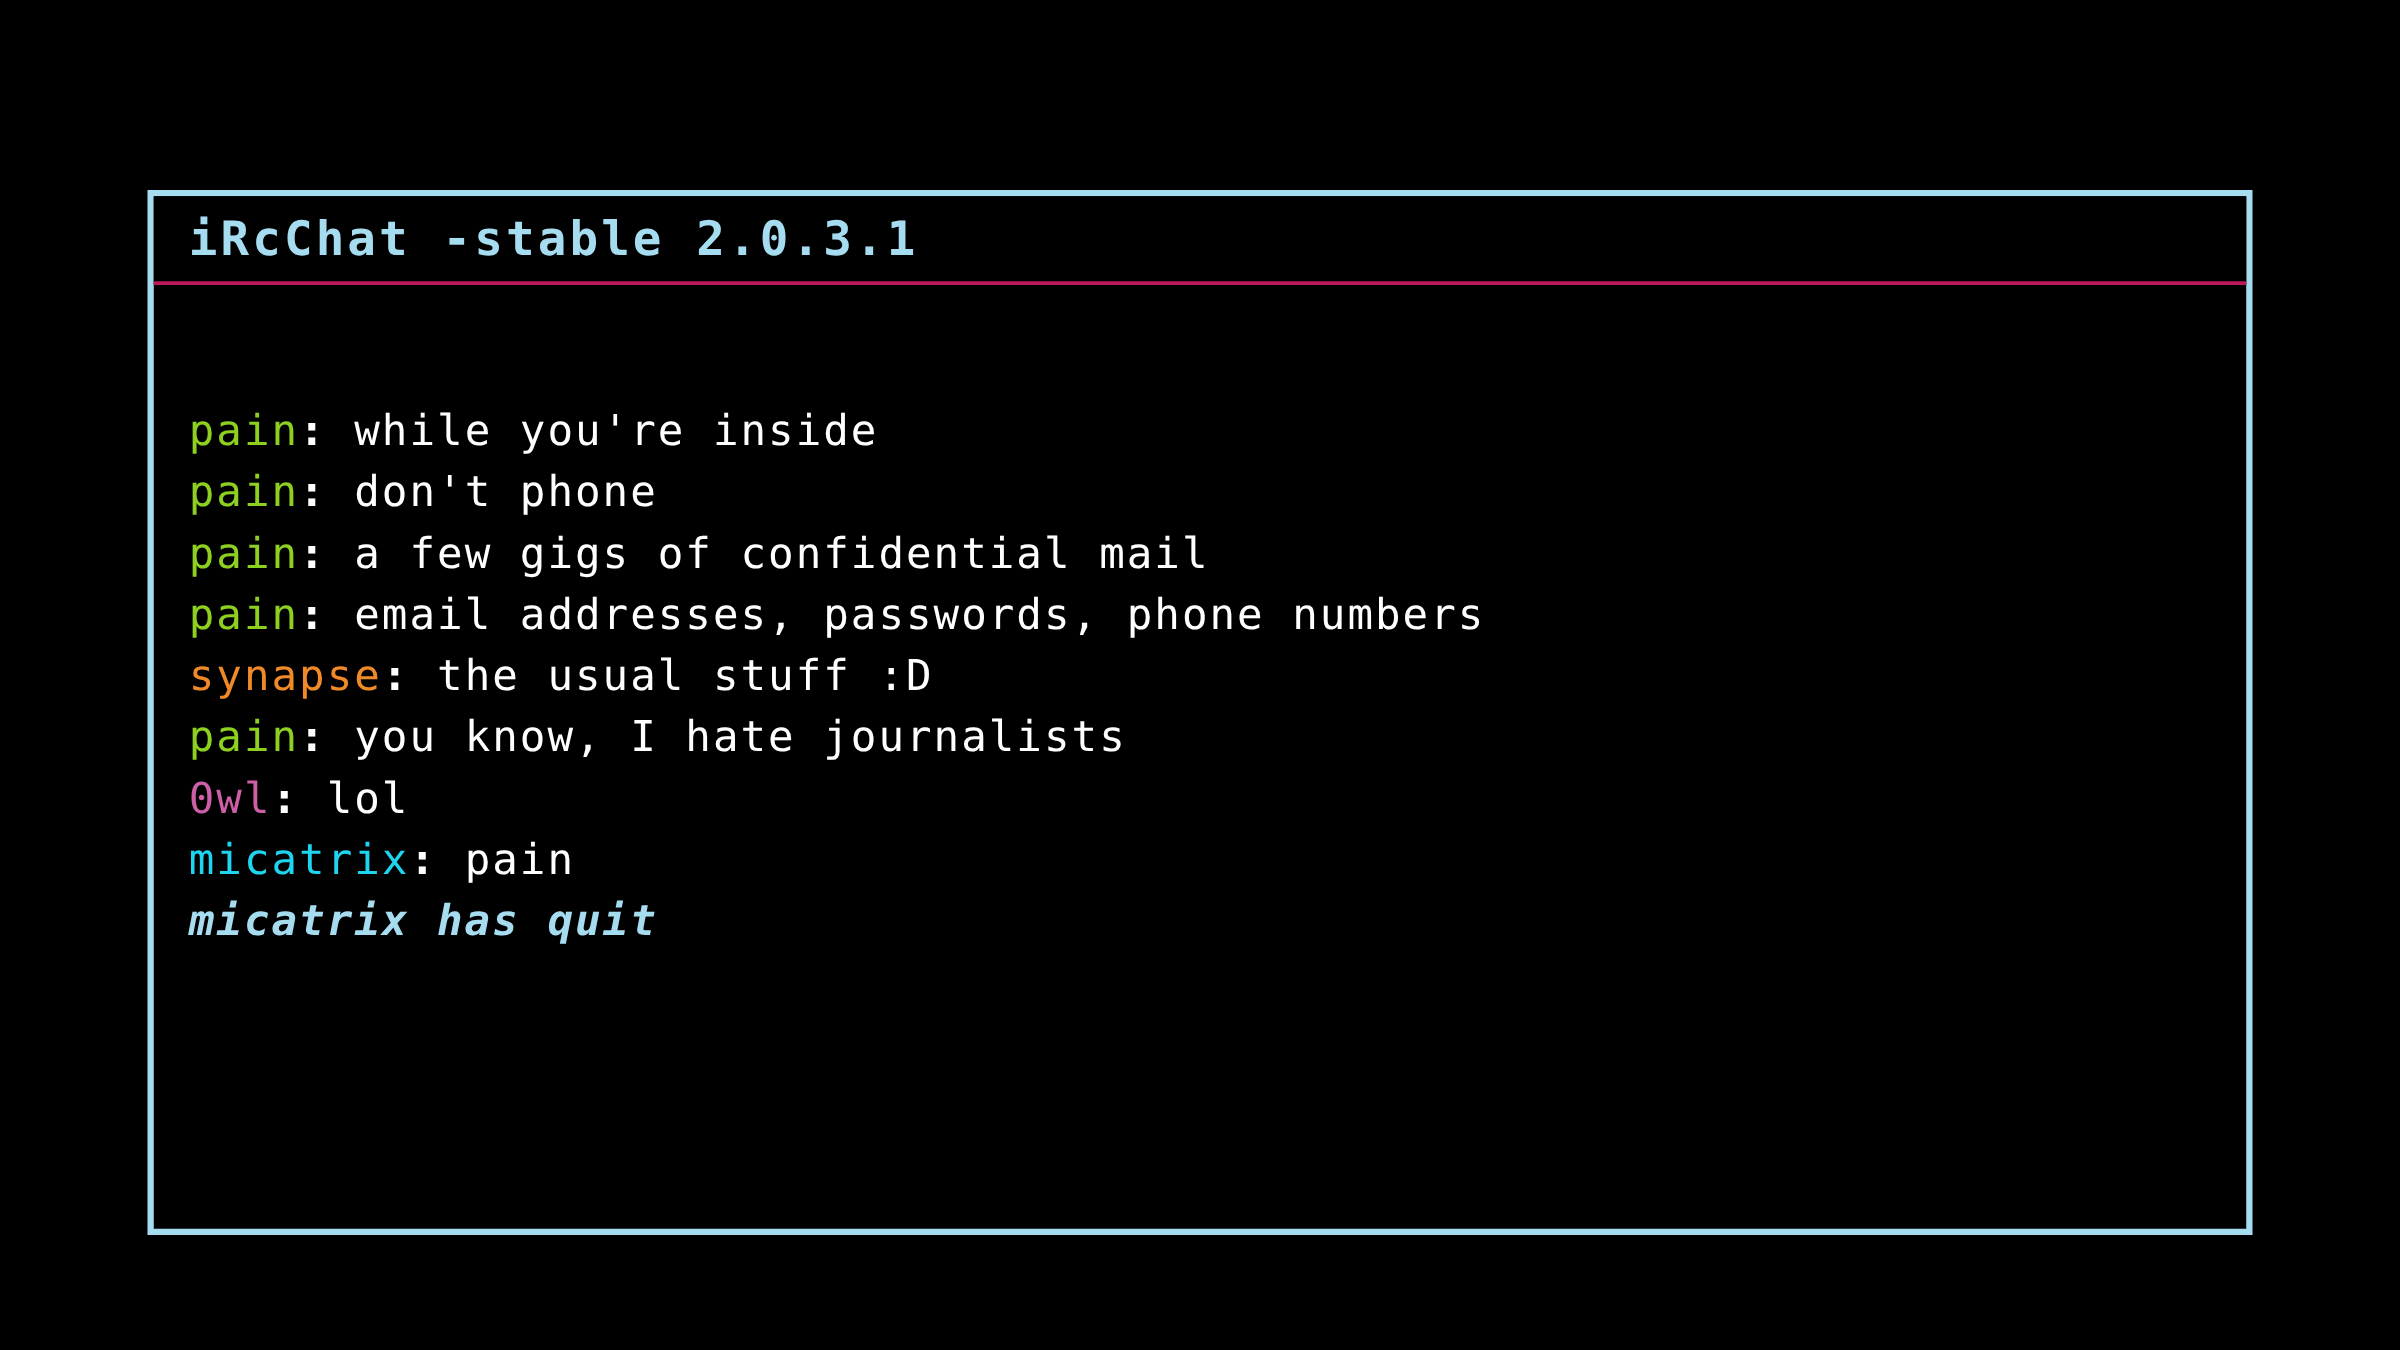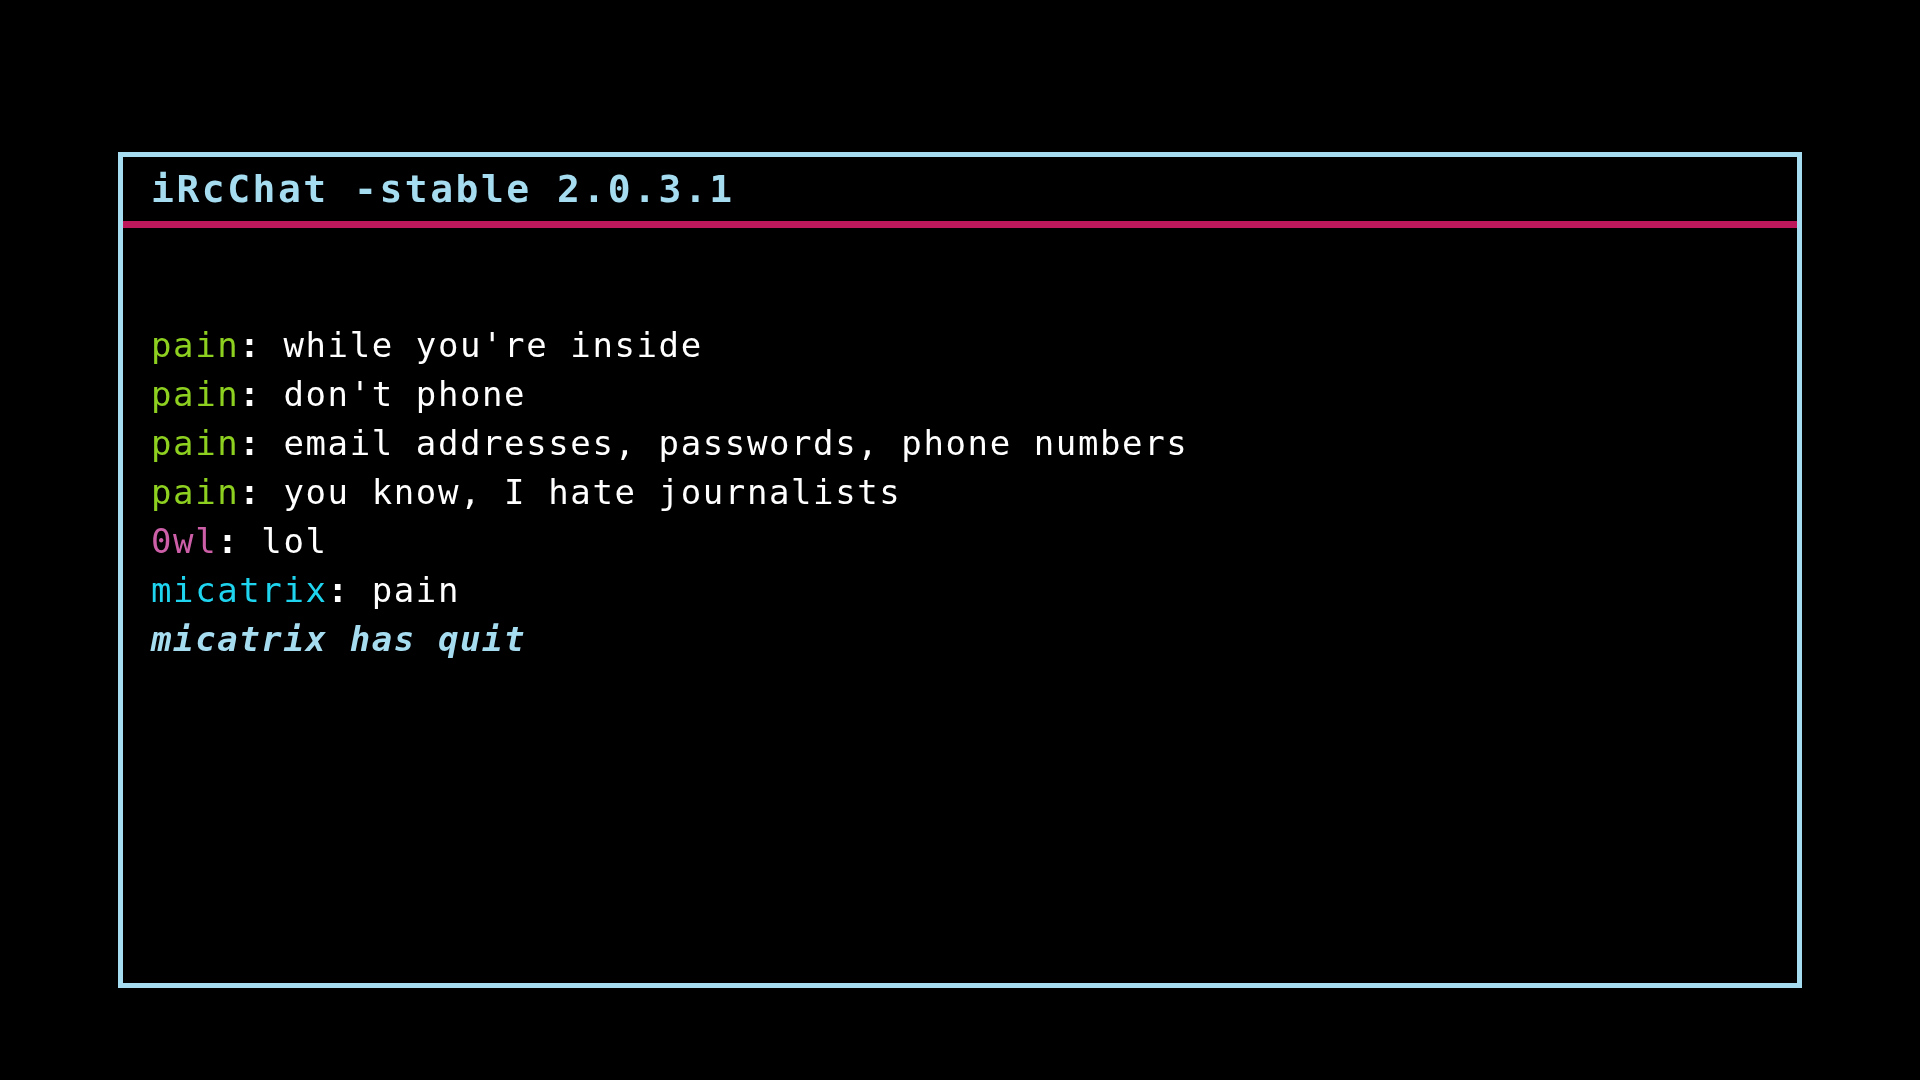--- a/index.html
+++ b/index.html
@@ -34,21 +34,21 @@
     background: #000000;
     display: flex;
     flex-direction: column;
   }
 
   
   #titlebar {
     flex: 0 0 auto;
     height: 71px;
     box-sizing: border-box;
-    border-bottom: 7px solid #be185d;
+    border-bottom: 3px solid #be185d;
     background: #000000;
     display: flex;
     align-items: center;
     padding-left: 28px;
   }
   #titlebar .title-text {
     color: #a6dcf0;
     font-size: 38px;
     line-height: 1;
     letter-spacing: 2.5px;
@@ -103,21 +103,23 @@
   <div id="irc-window">
 
     <div id="titlebar">
       <span class="title-text">iRcChat -stable 2.0.3.1</span>
     </div>
 
     <div id="chatlog">
 
     <div class="chat-line"><span class="nick" style="color: rgb(142, 208, 32);">pain</span><span class="sep">: </span><span class="msg">while you're inside</span></div>
         <div class="chat-line"><span class="nick" style="color: rgb(142, 208, 32);">pain</span><span class="sep">: </span><span class="msg">don't phone</span></div>
+        <div class="chat-line"><span class="nick" style="color: rgb(142, 208, 32);">pain</span><span class="sep">: </span><span class="msg">a few gigs of confidential mail</span></div>
         <div class="chat-line"><span class="nick" style="color: rgb(142, 208, 32);">pain</span><span class="sep">: </span><span class="msg">email addresses, passwords, phone numbers</span></div>
+        <div class="chat-line"><span class="nick" style="color: rgb(240, 138, 40);">synapse</span><span class="sep">: </span><span class="msg">the usual stuff :D</span></div>
         <div class="chat-line"><span class="nick" style="color: rgb(142, 208, 32);">pain</span><span class="sep">: </span><span class="msg">you know, I hate journalists</span></div>
         <div class="chat-line"><span class="nick" style="color: rgb(204, 95, 168);">0wl</span><span class="sep">: </span><span class="msg">lol</span></div>
         <div class="chat-line"><span class="nick" style="color: rgb(31, 212, 239);">micatrix</span><span class="sep">: </span><span class="msg">pain</span></div>
         <div class="chat-line"><span class="system" style="color: rgb(166, 220, 240);">micatrix has quit</span></div>
       </div>
 
   </div>
 
 </div>
 

